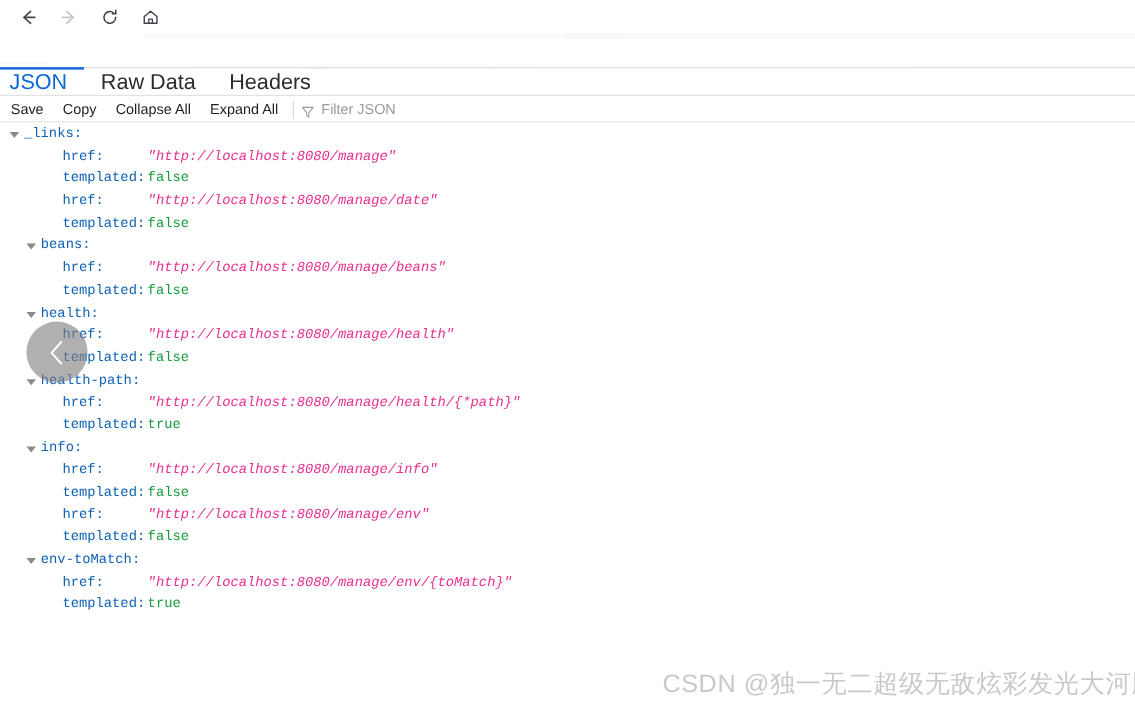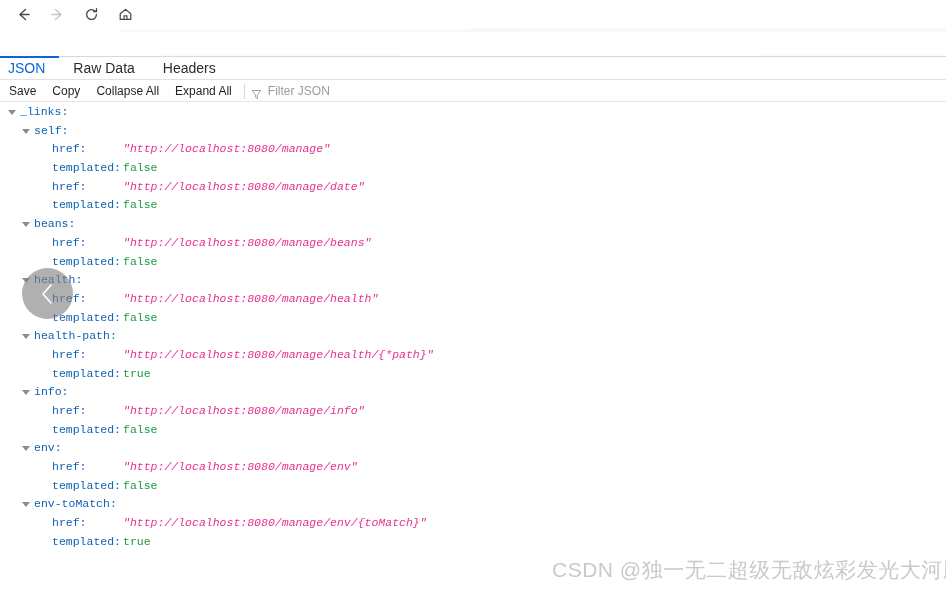--- a/index.html
+++ b/index.html
@@ -108,21 +108,21 @@
     display: flex;
     align-items: stretch;
     border-bottom: 1px solid #e2e2e4;
   }
 
   .tab {
     position: relative;
     display: flex;
     align-items: center;
     padding: 0 14px;
-    font-size: 14px;
+    font-size: 18px;
     color: #2b2b30;
     cursor: default;
     white-space: nowrap;
   }
   .tab:first-child { padding-left: 8px; }
 
   .tab.active { color: #0a67d8; }
   .tab.active::before {
     content: "";
     position: absolute;
@@ -336,24 +336,20 @@
       <span class="filter-input">Filter JSON</span>
     </div>
   </div>
 
   <div class="json-panel">
     <div class="row d0">
       <span class="twisty"></span>
       <span class="label key">_links:</span>
     </div>
     <div id="tree-body">
-        <div class="row d1">
-          <span class="twisty"></span>
-          <span class="label key">self:</span>
-        </div>
         <div class="row d2">
           <span class="label prop-key">href:</span>
           <span class="value val-string">"http://localhost:8080/manage"</span>
         </div>
         <div class="row d2">
           <span class="label prop-key">templated:</span>
           <span class="value val-bool">false</span>
         </div>
         <div class="row d2">
           <span class="label prop-key">href:</span>
@@ -403,24 +399,20 @@
           <span class="twisty"></span>
           <span class="label key">info:</span>
         </div>
         <div class="row d2">
           <span class="label prop-key">href:</span>
           <span class="value val-string">"http://localhost:8080/manage/info"</span>
         </div>
         <div class="row d2">
           <span class="label prop-key">templated:</span>
           <span class="value val-bool">false</span>
-        </div>
-        <div class="row d1">
-          <span class="twisty"></span>
-          <span class="label key">env:</span>
         </div>
         <div class="row d2">
           <span class="label prop-key">href:</span>
           <span class="value val-string">"http://localhost:8080/manage/env"</span>
         </div>
         <div class="row d2">
           <span class="label prop-key">templated:</span>
           <span class="value val-bool">false</span>
         </div>
         <div class="row d1">

